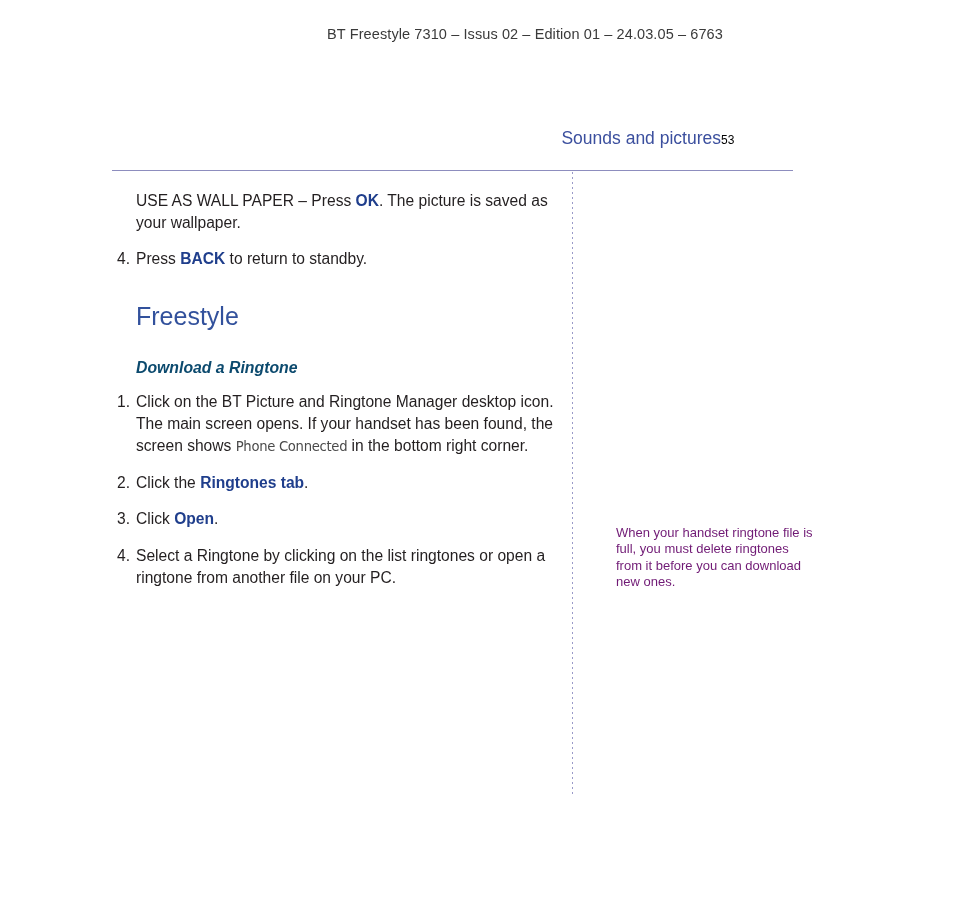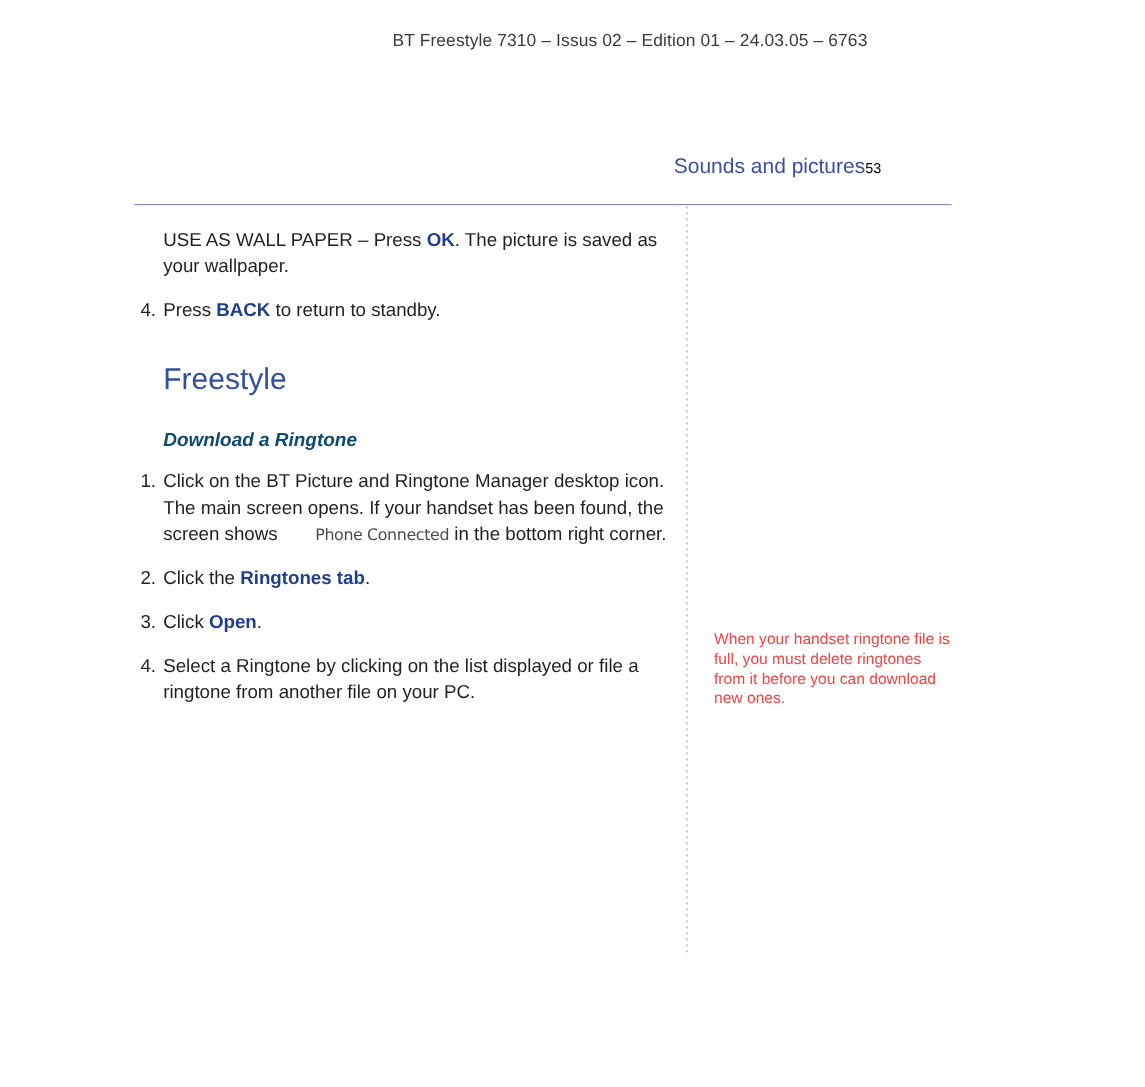--- a/index.html
+++ b/index.html
@@ -89,21 +89,20 @@
   b.kw {
     color: #1f3e8c;
     font-weight: bold;
   }
 
   .screen-text {
     font-family: "DejaVu Sans", sans-serif;
     font-size: 13.2px;
     color: #4a4a4a;
     letter-spacing: -0.3px;
-    margin-left: 27px;
   }
 
   
   .numbered {
     position: relative;
     margin: 0 0 14px 0;
     padding-left: 24px;
   }
   .numbered .marker {
     position: absolute;
@@ -132,25 +131,25 @@
     font-weight: bold;
     color: #0c4a6e;
     line-height: 22px;
     font-style: italic;
   }
 
   
   .side-note {
     position: absolute;
     top: 525px;
-    left: 595px;
+    left: 616px;
     width: 200px;
     font-size: 13px;
     line-height: 16.4px;
-    color: #ef4444;
+    color: #701a75;
   }
 </style>
 </head>
 <body>
 
 <div class="running-head">BT Freestyle 7310 – Issus 02 – Edition 01 – 24.03.05 – 6763</div>
 
 <div class="page-header">
   <span class="section-title">Sounds and pictures</span>
   <span class="folio">53</span>
@@ -186,18 +185,18 @@
     <span class="item-body"><span>Click the </span><b class="kw">Ringtones tab</b><span>.</span></span>
   </div>
 
   <div class="numbered">
     <span class="marker">3.</span>
     <span class="item-body"><span>Click </span><b class="kw">Open</b><span>.</span></span>
   </div>
 
   <div class="numbered">
     <span class="marker">4.</span>
-    <span class="item-body">Select a Ringtone by clicking on the list displayed or file a ringtone from another file on your PC.</span>
+    <span class="item-body">Select a Ringtone by clicking on the list ringtones or open a ringtone from another file on your PC.</span>
   </div>
 
 </div>
 
 <div class="side-note">When your handset ringtone file is full, you must delete ringtones from it before you can download new ones.</div>
 
 </body></html>

